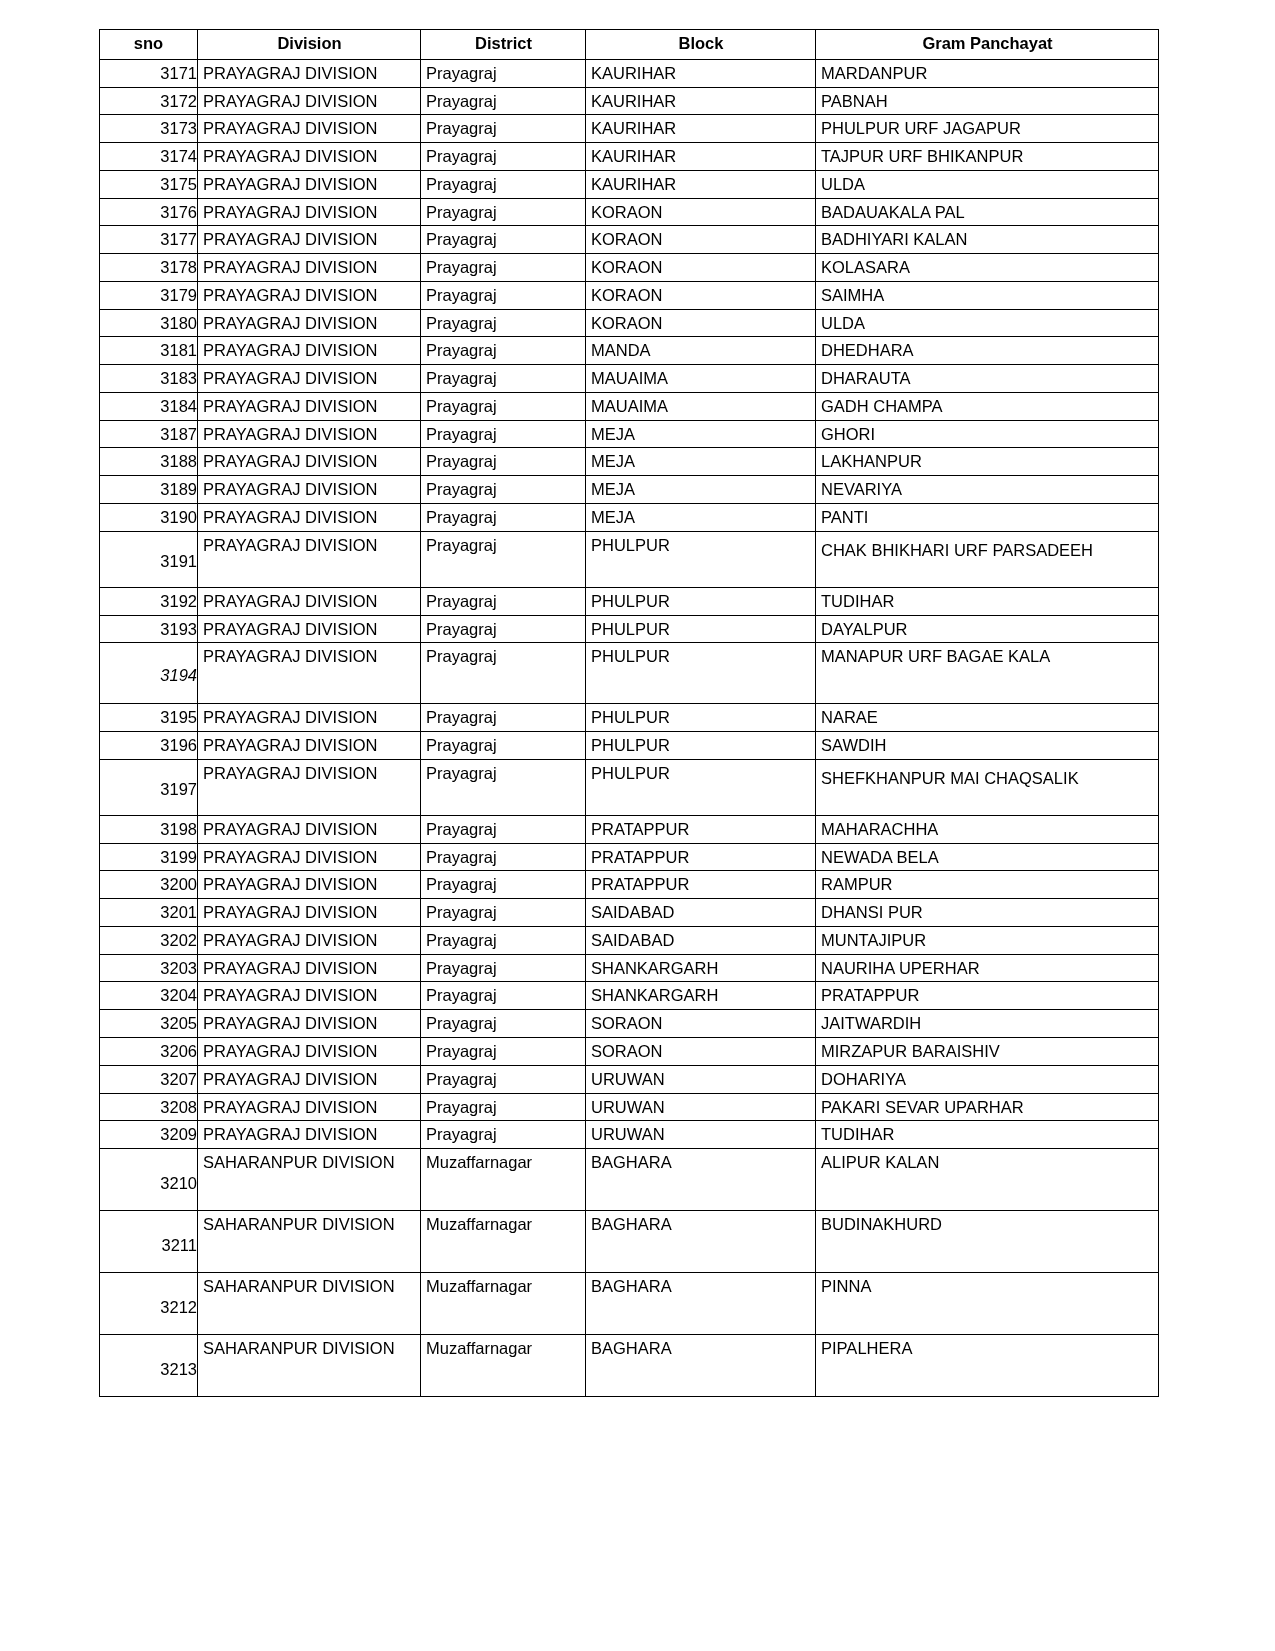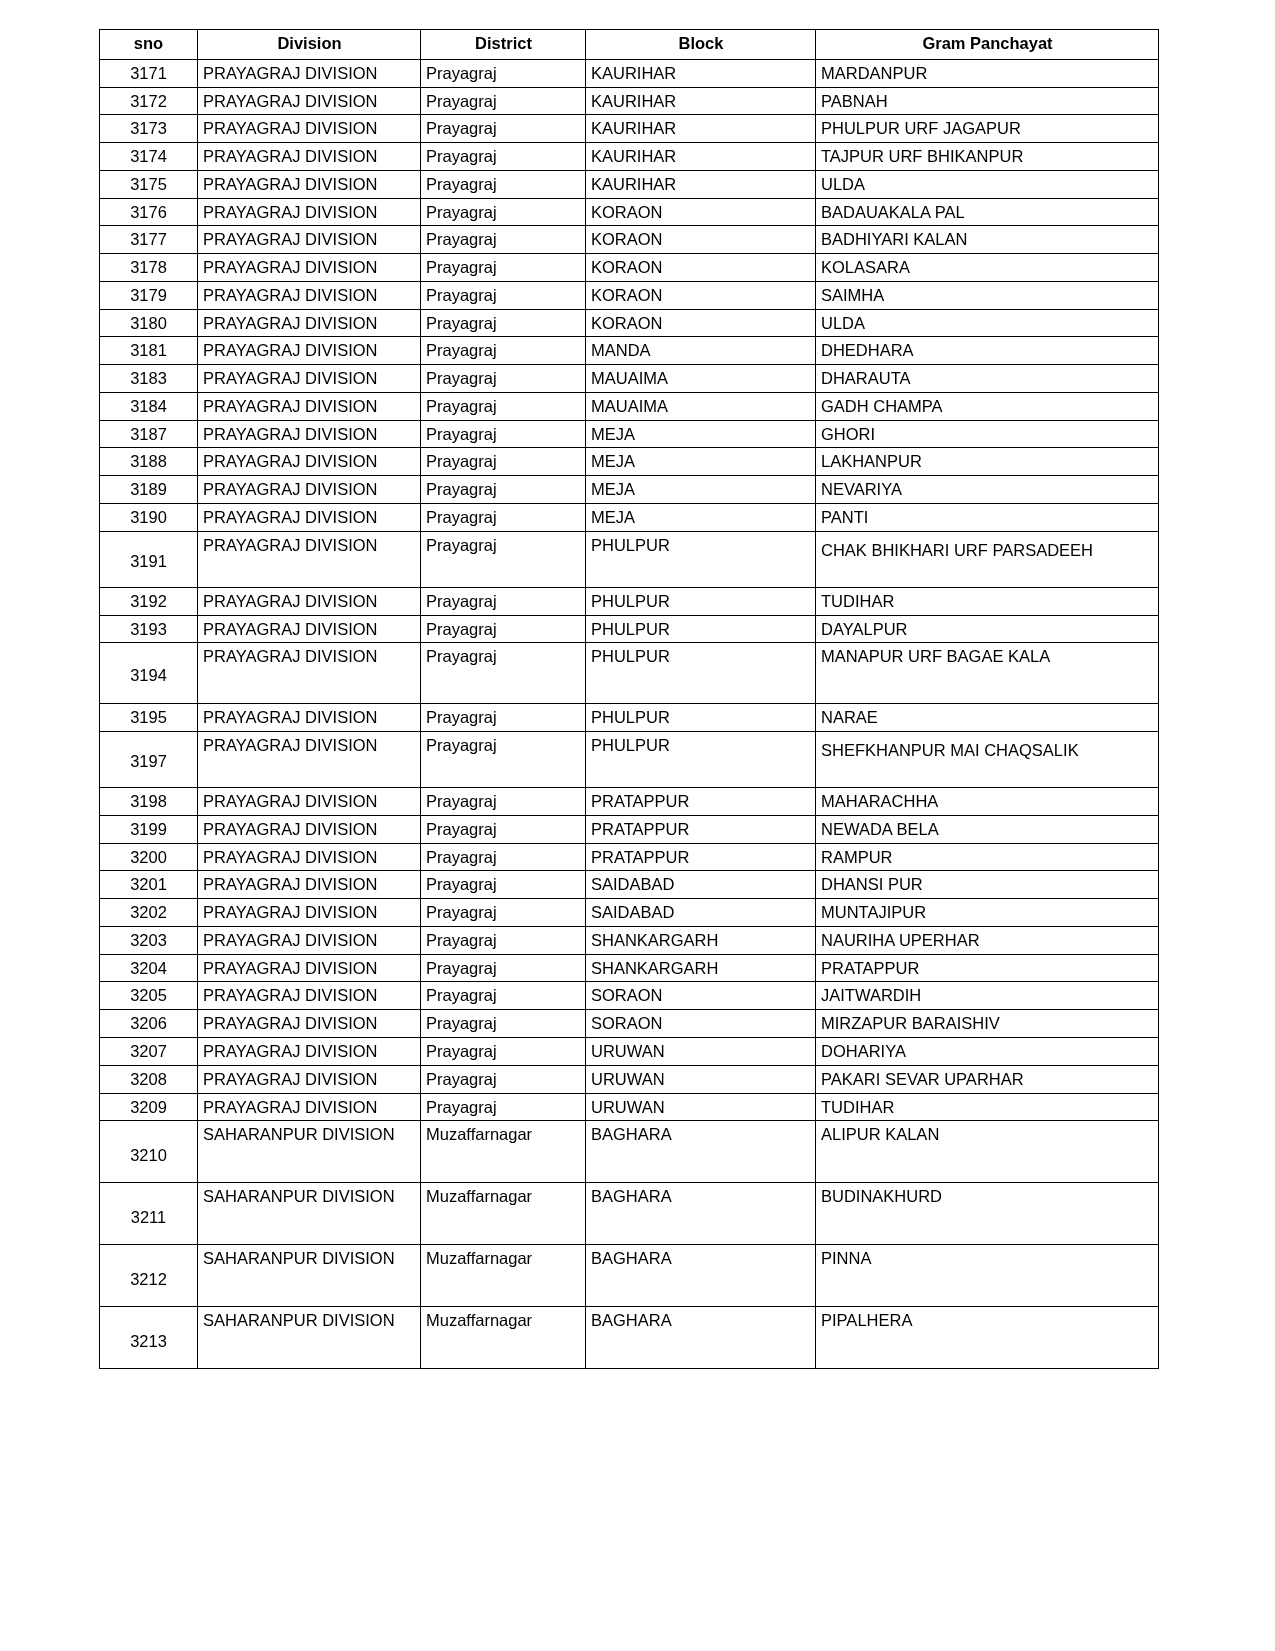--- a/index.html
+++ b/index.html
@@ -61,29 +61,30 @@
   }
   tbody td .cell {
     padding: 3px 4px 2px 5px;
   }
   tbody td.sno {
     text-align: center;
   }
   tbody td.sno .cell {
     padding-left: 0;
     padding-right: 0;
+    text-align: right;
   }
   
   tr.r1 td { height: 25.5px; }
   
   tr.r2 td { height: 55px; }
   tr.r2 td.sno .cell { padding-top: 19px; }
   
   tr.r3 td { height: 60px; }
-  tr.r3 td.sno .cell { padding-top: 22px; }
+  tr.r3 td.sno .cell { padding-top: 22px; font-style: italic; }
   
   tr.r4 td { height: 61px; }
   tr.r4 td.sno .cell { padding-top: 24px; }
 
   td.gp .cell { white-space: normal; }
   td.gp.wrap .cell { line-height: 1.85; }
 </style>
 </head>
 <body>
 
@@ -484,20 +485,37 @@
             <td>
               <div class="cell">Prayagraj</div>
             </td>
             <td>
               <div class="cell">PHULPUR</div>
             </td>
             <td class="gp">
               <div class="cell">NARAE</div>
             </td>
           </tr>
+          <tr class="r1">
+            <td class="sno">
+              <div class="cell">3196</div>
+            </td>
+            <td>
+              <div class="cell">PRAYAGRAJ DIVISION</div>
+            </td>
+            <td>
+              <div class="cell">Prayagraj</div>
+            </td>
+            <td>
+              <div class="cell">PHULPUR</div>
+            </td>
+            <td class="gp">
+              <div class="cell">SAWDIH</div>
+            </td>
+          </tr>
           <tr class="r2">
             <td class="sno">
               <div class="cell">3197</div>
             </td>
             <td>
               <div class="cell">PRAYAGRAJ DIVISION</div>
             </td>
             <td>
               <div class="cell">Prayagraj</div>
             </td>

